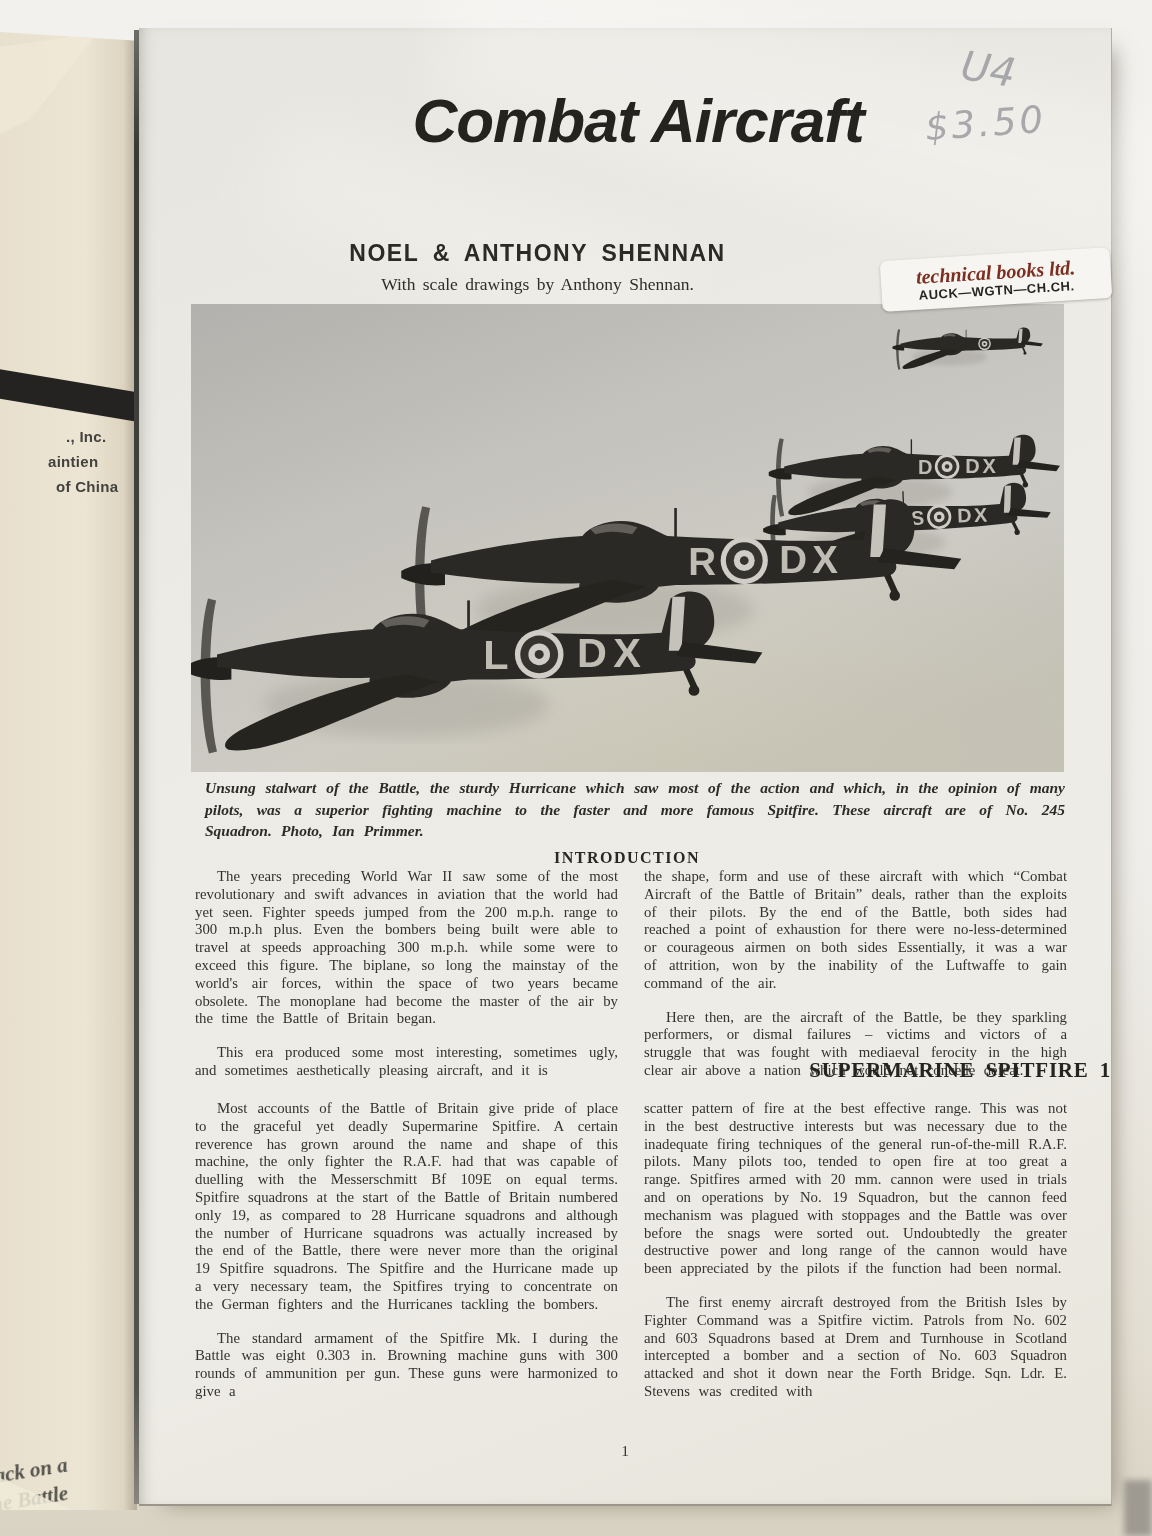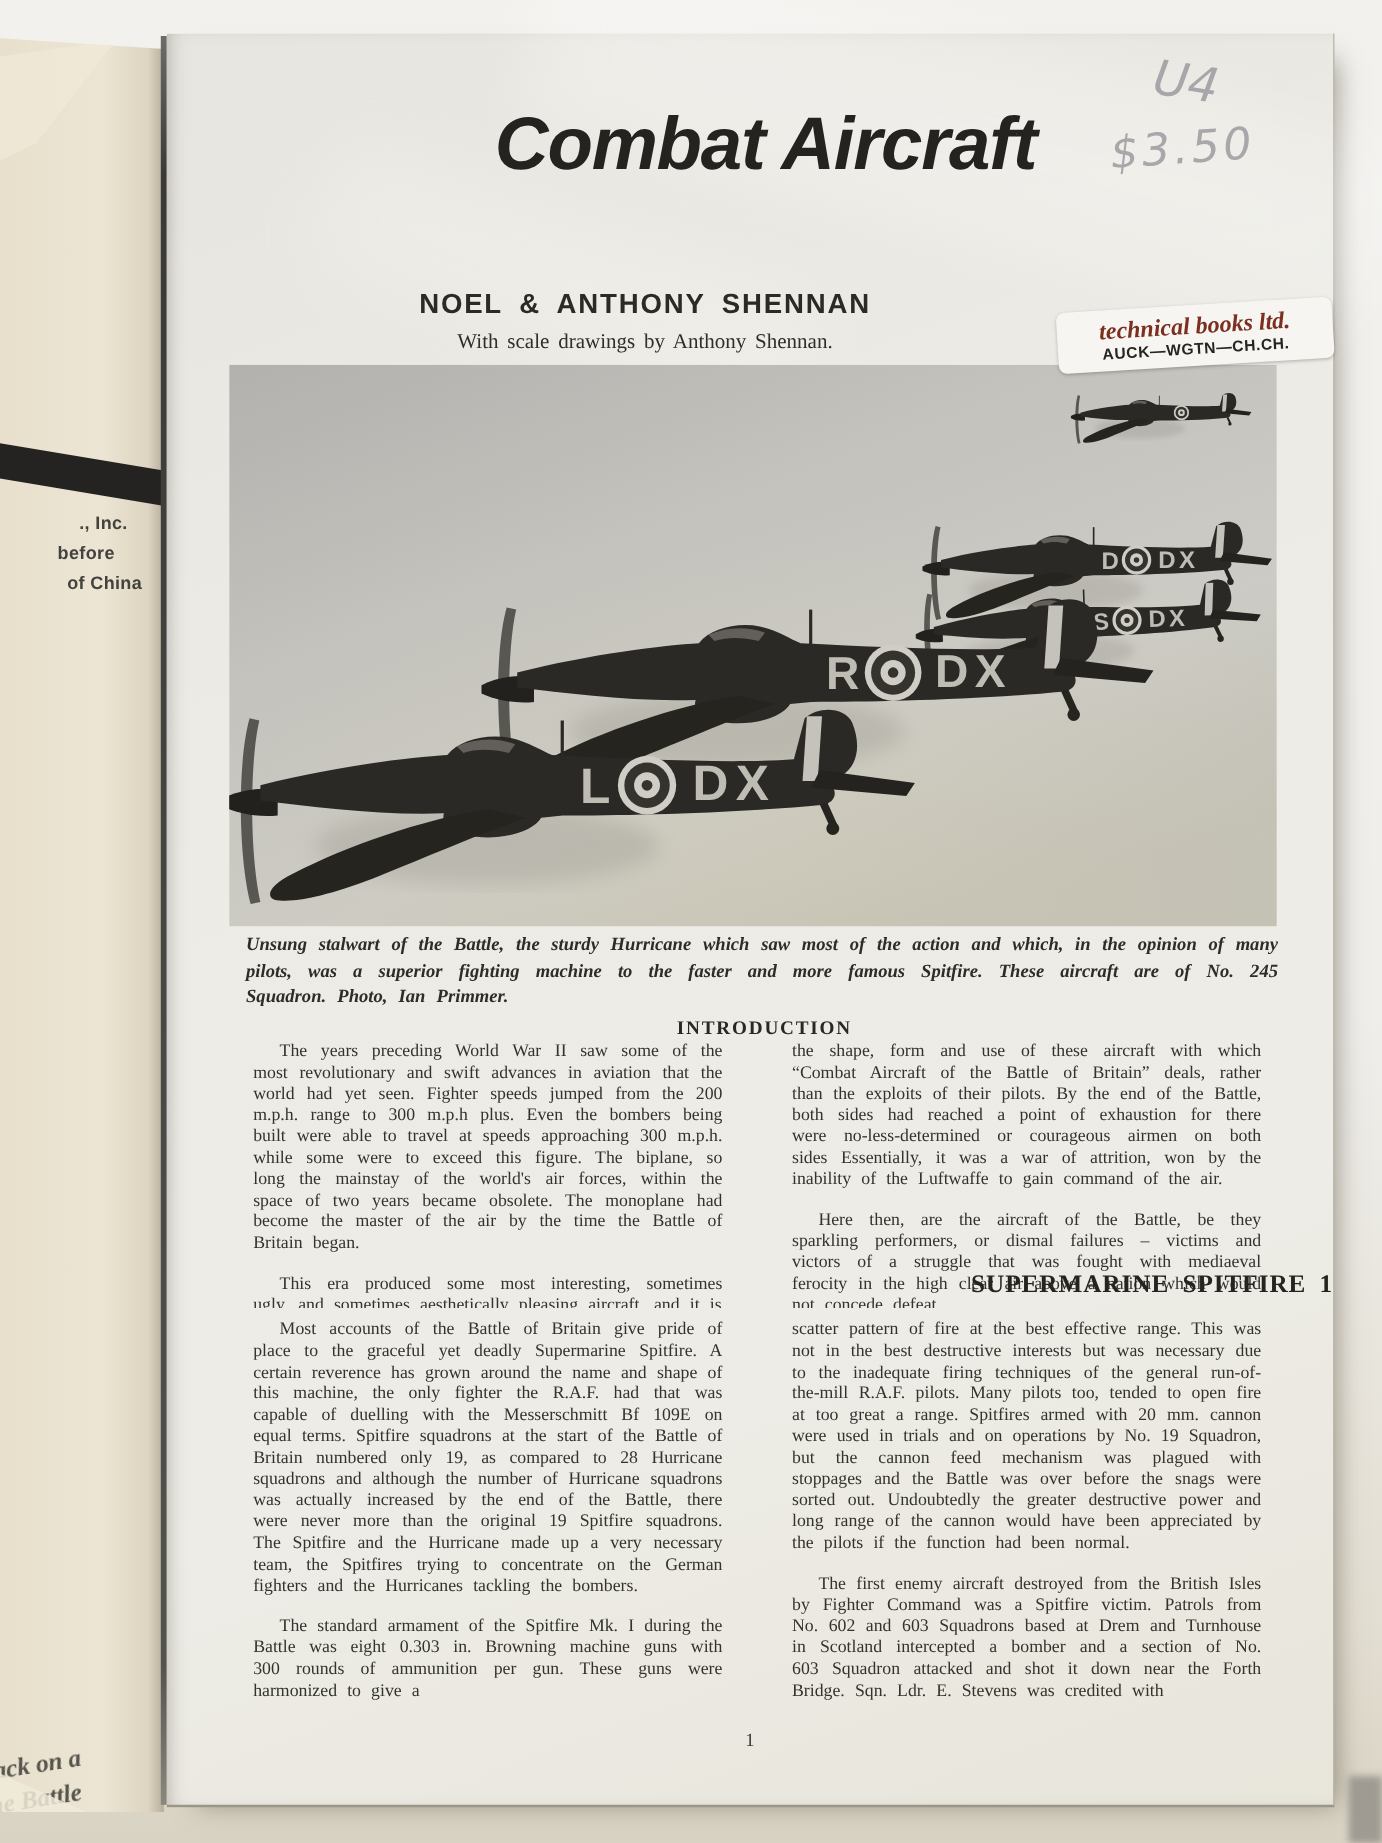--- a/index.html
+++ b/index.html
@@ -91,29 +91,29 @@
     color:#262522;letter-spacing:.5px;line-height:16px;
   }
   .photo{position:absolute;left:52px;top:276px;width:873px;height:468px;}
   .caption{
     position:absolute;left:66px;top:749px;width:860px;
     font-family:"Liberation Serif",serif;font-style:italic;font-weight:bold;
     font-size:15.5px;line-height:21.5px;color:#2e2c28;
     text-align:justify;word-spacing:.35em;
   }
   .intro-head{
-    position:absolute;left:12px;top:821px;width:100%;text-align:center;
+    position:absolute;left:2px;top:821px;width:100%;text-align:center;
     font-family:"Liberation Serif",serif;font-weight:bold;font-size:16px;
     letter-spacing:1.5px;color:#2a2824;
   }
   .cols{position:absolute;left:56px;width:872px;display:flex;gap:26px;}
   .cols-intro{top:840px;height:222px;overflow:hidden;}
   .cols-spit{top:1072px;height:372px;overflow:hidden;}
   .col{width:423px;font-size:14.8px;line-height:17.8px;text-align:justify;word-spacing:.32em;color:#34322d;}
-  .col p{margin:0 16px 16px;text-indent:22px;}
+  .col p{margin:0 0 16px;text-indent:22px;}
   .col p.noindent{text-indent:0;}
   .spit-head{
     position:absolute;left:0;top:1030px;width:100%;text-align:right;
     font-family:"Liberation Serif",serif;font-weight:bold;font-size:21px;
     letter-spacing:.8px;color:#262420;word-spacing:5px;
   }
   .pageno{
     position:absolute;left:0;top:1414px;width:100%;text-align:center;
     font-size:15.5px;color:#3a3833;
   }
@@ -127,21 +127,21 @@
   }
 </style>
 </head>
 <body>
 
 <div class="flap">
   <div class="corner-fold"></div>
   <div class="flap-bar"></div>
   <div class="flap-frag">
     <div class="f1">., Inc.</div>
-    <div class="f2">before</div>
+    <div class="f2">aintien</div>
     <div class="f3">of China</div>
   </div>
   <div class="flap-bottom">
     <div class="b1">ack on a</div>
     <div class="b2">he Battle</div>
   </div>
   <div class="flap-fold"></div>
 </div>
 <div class="gutter"></div>
 

